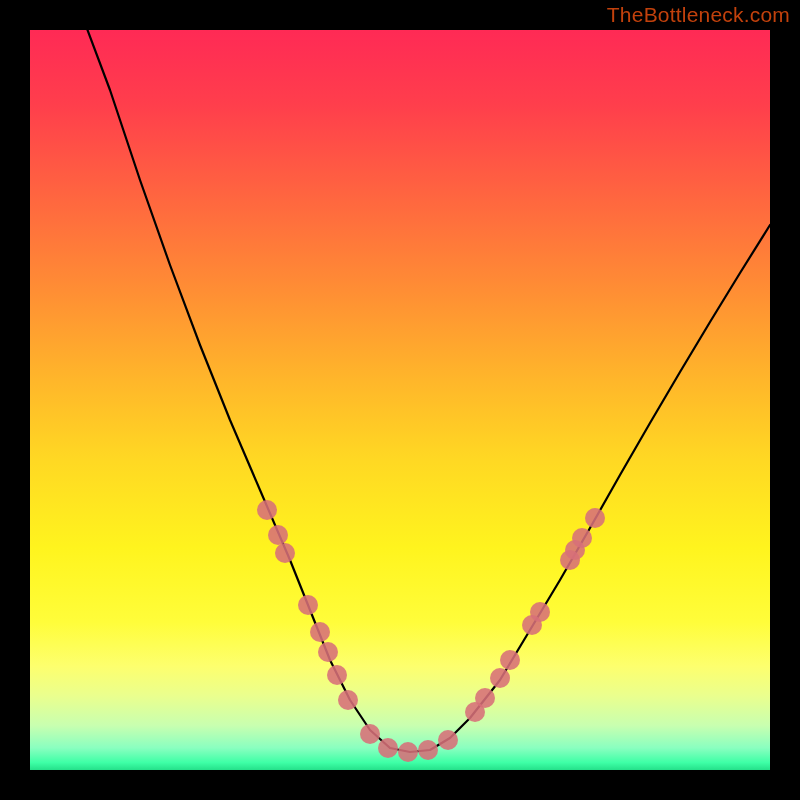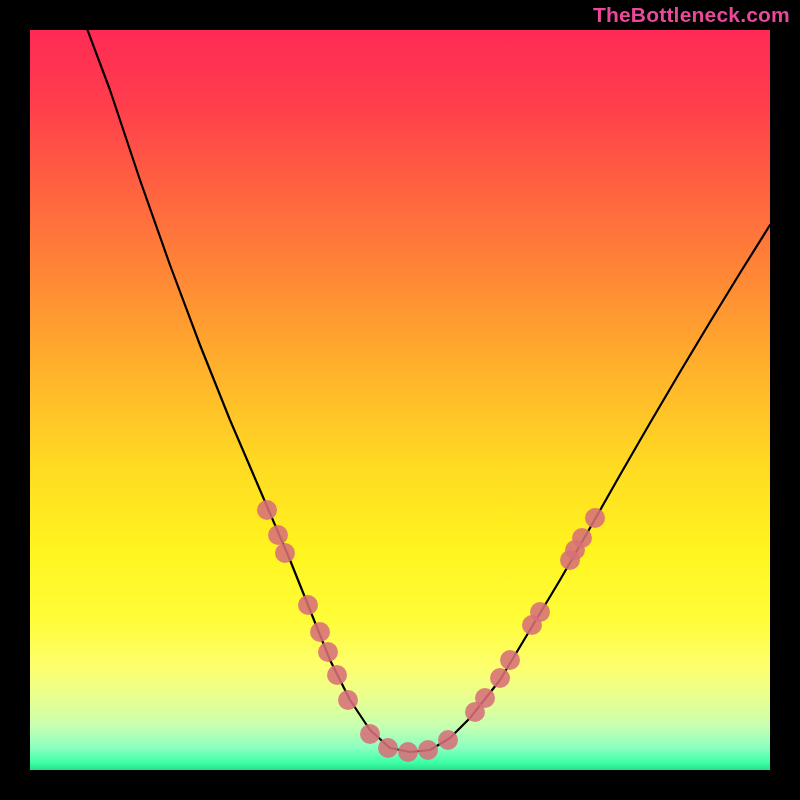--- a/index.html
+++ b/index.html
@@ -51,23 +51,23 @@
   .curve-svg {
     position: absolute;
     inset: 0;
     width: 740px;
     height: 740px;
   }
   .watermark {
     position: absolute;
     top: 3px;
     right: 10px;
-    color: #ec4899;
+    color: #c2410c;
     font-size: 21px;
-    font-weight: 700;
+    font-weight: 400;
     letter-spacing: 0.2px;
   }
 </style>
 </head>
 <body>
 
 <div class="frame">
   <div class="plot-area">
     <div class="gradient"></div>
     <svg class="curve-svg" viewBox="0 0 740 740">

